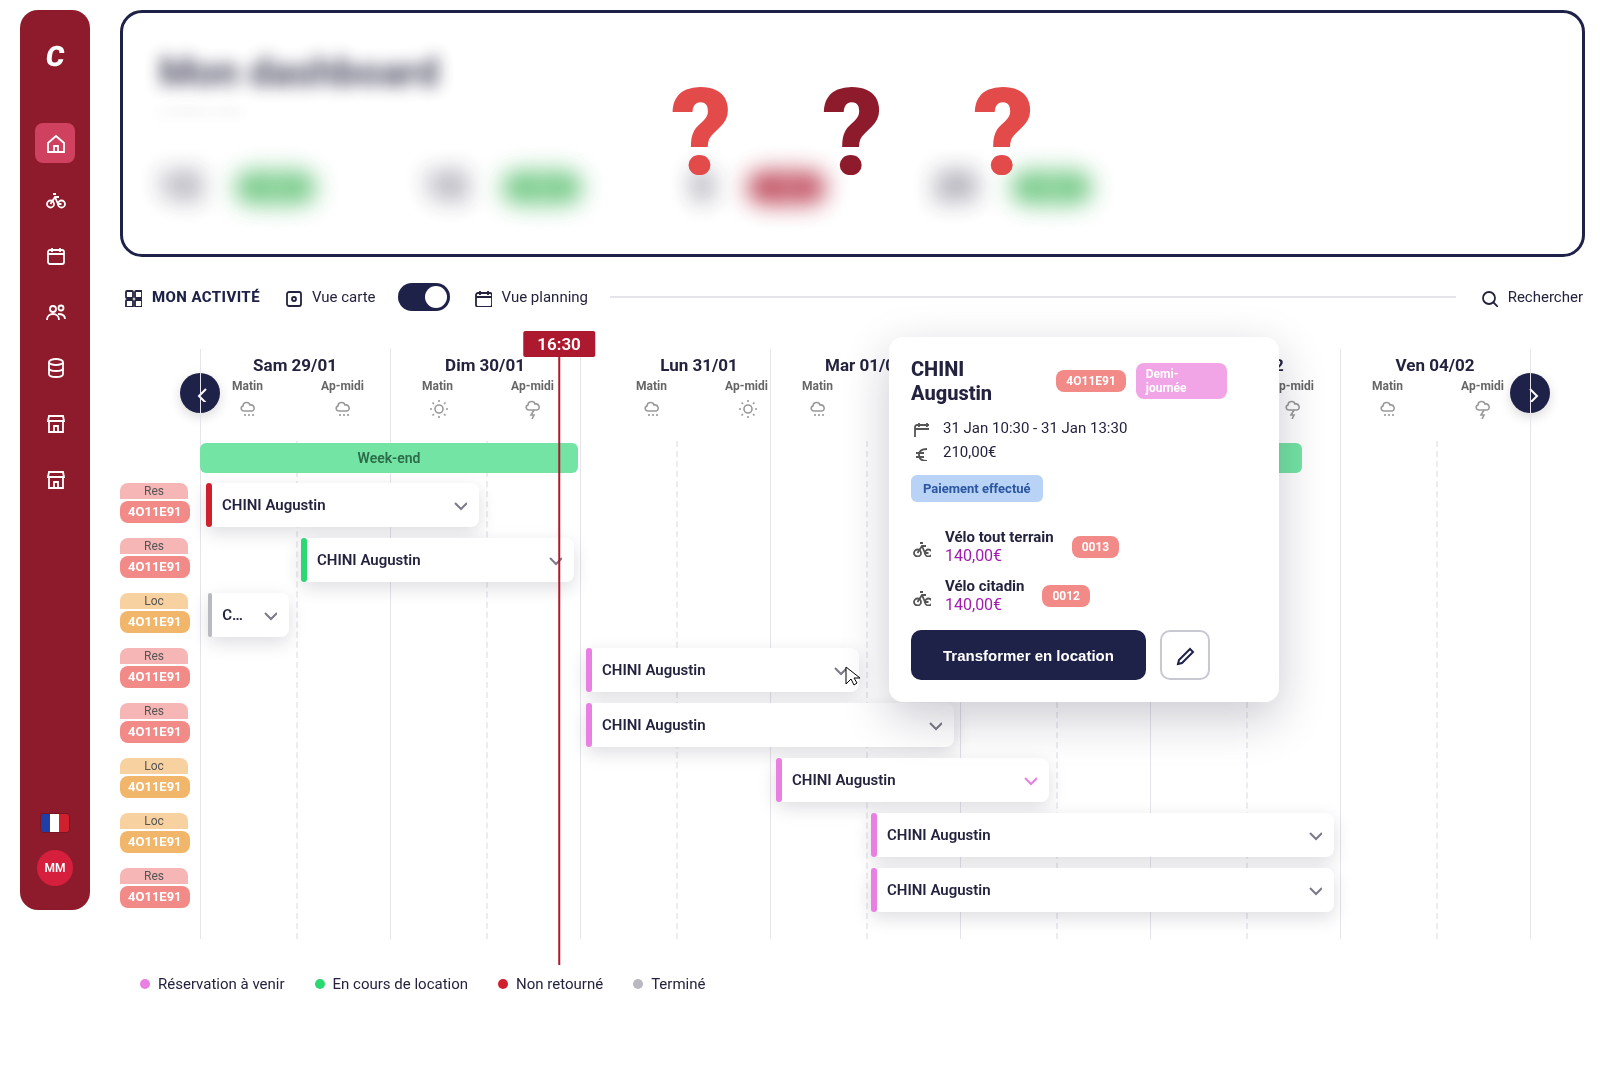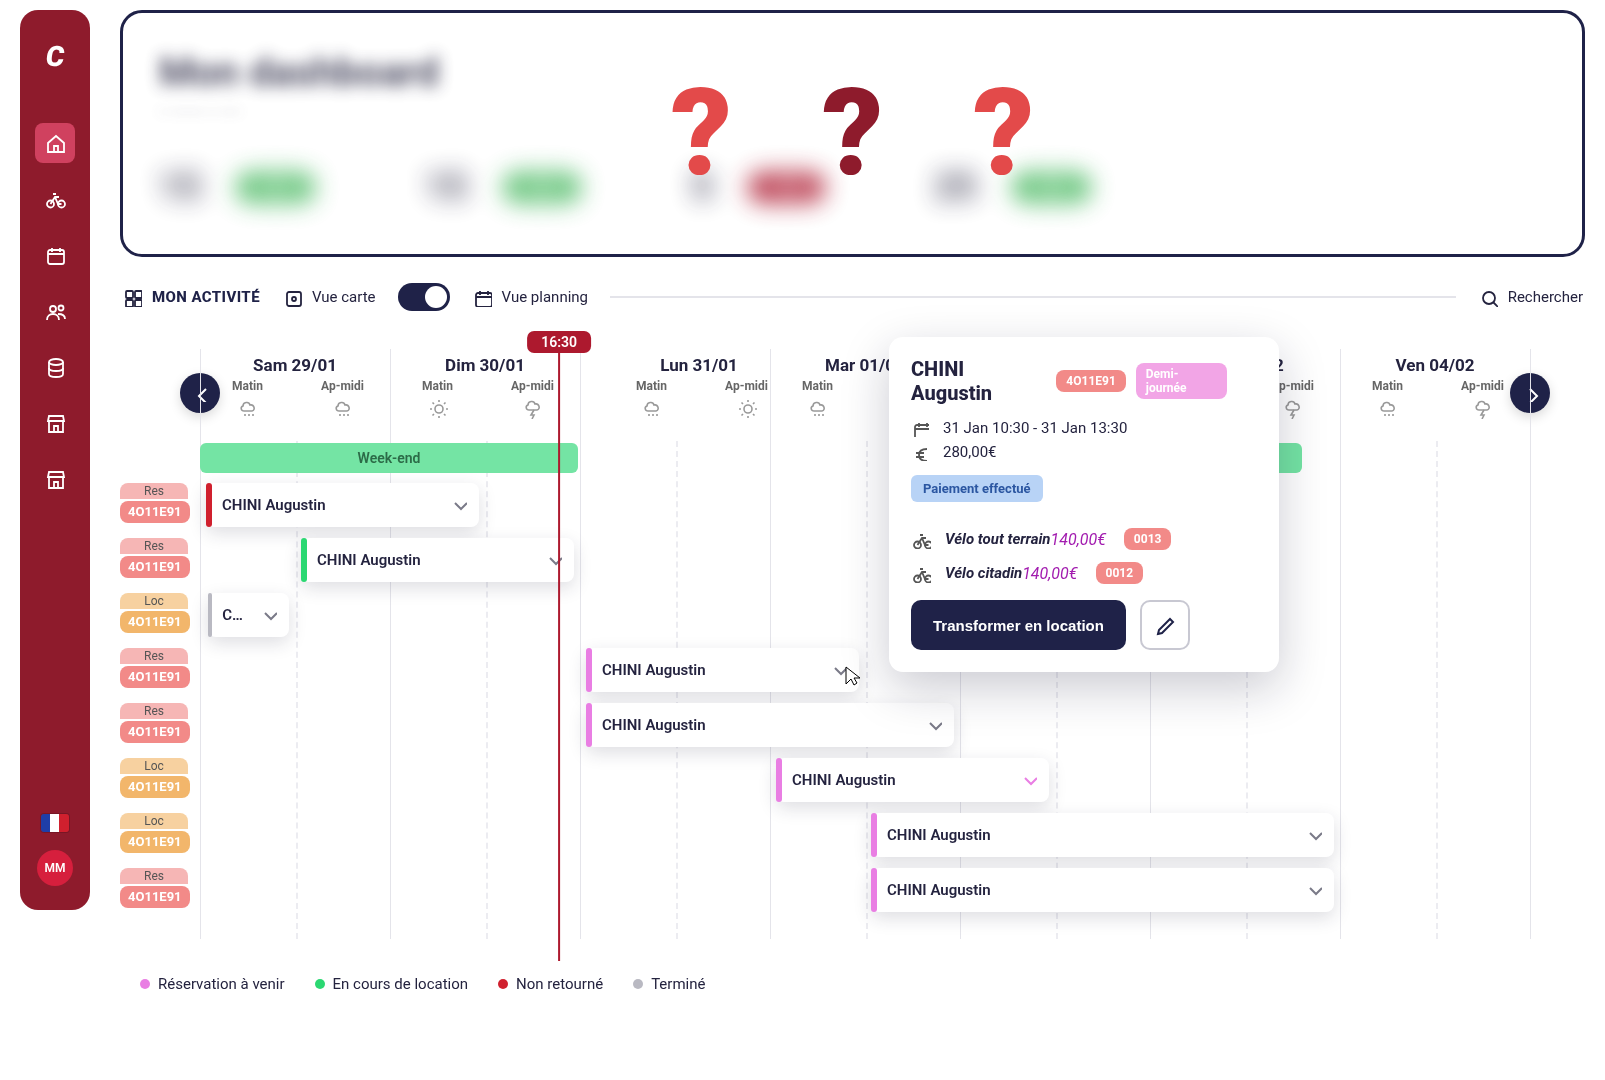--- a/index.html
+++ b/index.html
@@ -64,21 +64,21 @@
   .toolbar { display:flex; align-items:center; gap:22px; margin-top:20px; padding:6px 2px;}
   .toolbar .sep { flex:1; height:1px; border-bottom:2px solid var(--border);}
   .toolbar .tb-item { display:flex; align-items:center; gap:10px; font-size:15px; color:var(--ink); cursor:pointer;}
   .toolbar .tb-item.strong { font-weight:800; letter-spacing:.4px; color:var(--navy);}
   .toolbar svg { width:20px; height:20px; stroke:var(--ink); fill:none; stroke-width:1.8;}
   .switch { width:52px; height:28px; background:var(--navy); border-radius:14px; position:relative;}
   .switch .knob { position:absolute; right:3px; top:3px; width:22px; height:22px; background:#fff; border-radius:50%;}
   
   .planning { margin-top:14px; position:relative;}
   .time-marker { position:absolute; left:0; top:0; transform:translateX(-50%); z-index:3;}
-  .time-marker .bubble { background:var(--red-marker); color:#fff; font-size:14px; padding:3px 14px; border-radius:7px; font-weight:600;}
+  .time-marker .bubble { background:var(--red-marker); color:#fff; font-size:17px; padding:3px 14px; border-radius:2px; font-weight:600;}
   .time-marker .line { width:2px; background:var(--red-marker); margin:0 auto;}
   
   .nav-btn { width:40px; height:40px; border-radius:50%; background:var(--navy); color:#fff; display:flex; align-items:center; justify-content:center; cursor:pointer; box-shadow:0 4px 12px rgba(0,0,0,.15);}
   .nav-btn svg { width:18px; height:18px; stroke:#fff; fill:none; stroke-width:2;}
   .day-hdr { text-align:center;}
   .day-hdr .title { font-size:17px; font-weight:700; color:var(--ink); padding:6px 0 4px 0;}
   .halves { display:flex;font-weight:bold;}
   .half { flex:1; text-align:center; font-size:12px; color:#666;}
   .half .w { margin-top:4px;}
   .half .w svg { width:22px; height:22px; stroke:#999; fill:none; stroke-width:1.6;}
@@ -103,26 +103,26 @@
   .pop .top { display:flex; align-items:center; gap:10px; margin-bottom:14px;}
   .badge { font-size:12px; font-weight:700; padding:4px 10px; border-radius:8px;}
   .badge.coral { background:var(--coral); color:#fff;}
   .badge.pink { background:var(--pink-badge); color:#fff;}
   .pop .close { margin-left:auto; cursor:pointer;}
   .pop .line { display:flex; align-items:center; gap:14px; font-size:15px; color:var(--ink); margin:6px 0;}
   .pop .line svg { width:18px; height:18px; stroke:#555; fill:none; stroke-width:1.8;}
   .payment-pill { background:var(--blue-pill); color:var(--blue-pill-text); font-size:13px; font-weight:700; padding:6px 12px; border-radius:6px; display:inline-block; margin:8px 0 14px 0;}
   .item { display:flex; align-items:center; gap:14px; margin:12px 0;}
   .item svg { width:20px; height:20px; stroke:#555; fill:none; stroke-width:1.8;}
-  .item .col { display:flex; font-style:italic;}
+  .item .col { display:flex; flex-direction:column;}
   .item .title { font-size:15px; font-weight:700;}
   .item .price { font-size:16px; color:#a21caf;}
   .item .badge { margin-left:4px;}
   .pop .actions { display:flex; gap:14px; margin-top:16px;}
-  .btn-primary { background:var(--navy); color:#fff; border:0; padding:14px 22px; border-radius:10px; font-size:15px; font-weight:600; cursor:pointer;}
+  .btn-primary { background:var(--navy); color:#fff; border:0; padding:14px 32px; border-radius:10px; font-size:15px; font-weight:600; cursor:pointer;}
   .btn-icon { width:50px; height:50px; border:2px solid #c8c8d2; border-radius:10px; display:flex; align-items:center; justify-content:center; cursor:pointer;}
   .btn-icon svg { width:22px; height:22px; stroke:var(--navy); fill:none; stroke-width:2;}
   
   .legend { display:flex; gap:30px; align-items:center; font-size:15px; color:var(--ink); margin-top:0;}
   .legend .dot { width:10px; height:10px; border-radius:50%; display:inline-block; margin-right:8px;}
   
   .cursor-img { position:absolute; width:20px; height:22px; z-index:5;}
   .cursor-img svg { width:100%; height:100%;}
 </style>
 </head>
@@ -577,21 +577,21 @@
       <div class="line">
         <svg>
             <use href="#i-cal"></use>
           </svg>
         <span>31 Jan 10:30 - 31 Jan 13:30</span>
       </div>
       <div class="line">
         <svg>
             <use href="#i-euro"></use>
           </svg>
-        <span>280,00€</span>
+        <span>210,00€</span>
       </div>
       <div class="payment-pill">Paiement effectué</div>
       <div id="pop-items">
           <div class="item">
             <svg>
               <use href="#i-bike"></use>
             </svg>
             <div class="col">
               <span class="title">Vélo tout terrain</span>
               <span class="price">140,00€</span>

